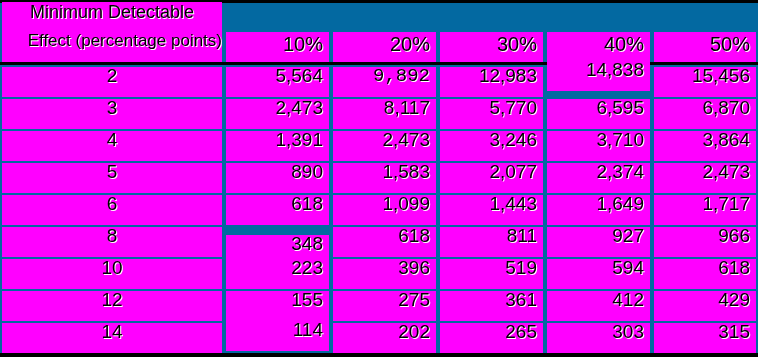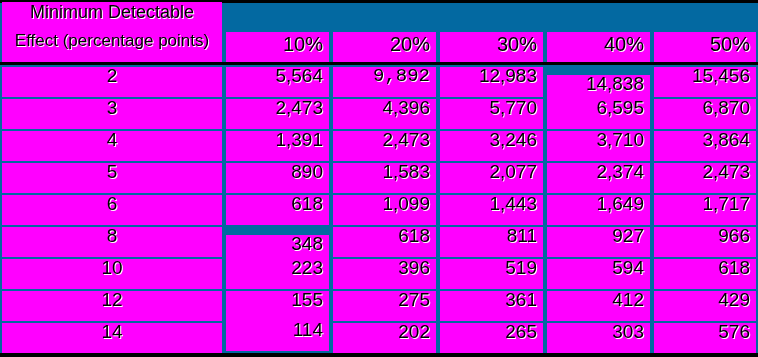--- a/index.html
+++ b/index.html
@@ -64,21 +64,21 @@
   .hdr-stub .line1,
   .hdr-stub .line2 {
     position: absolute;
     left: 0; right: 0;
     text-align: center;
     font-size: 18px;
     line-height: 26px;
     white-space: nowrap;
   }
   .hdr-stub .line1 { top: -3px; }
-  .hdr-stub .line2 { top: 26px; font-size: 17px; }
+  .hdr-stub .line2 { top: 26px; font-size: 17px; text-align: right; }
 
   .hdr-span {
     left: 226px; top: 2px; width: 530px; height: 28px;
   }
   .hdr-span .cell-inner {
     top: -4px;
     font-size: 20px;
     line-height: 30px;
     text-align: center;
   }
@@ -133,34 +133,34 @@
       </div>
       <div class="cell data-cell align-right" style="left: 226px; width: 103px; top: 67px;">
         <div class="cell-inner">5,564</div>
       </div>
       <div class="cell data-cell align-right" style="left: 333px; width: 103px; top: 67px; font-family: Liberation Mono, monospace;">
         <div class="cell-inner">9,892</div>
       </div>
       <div class="cell data-cell align-right" style="left: 440px; width: 103px; top: 67px;">
         <div class="cell-inner">12,983</div>
       </div>
-      <div class="cell data-cell align-right" style="left: 547px; width: 103px; top: 75px;">
+      <div class="cell data-cell align-right" style="left: 547px; width: 103px; top: 61px;">
         <div class="cell-inner">14,838</div>
       </div>
       <div class="cell data-cell align-right" style="left: 654px; width: 102px; top: 67px;">
         <div class="cell-inner">15,456</div>
       </div>
       <div class="cell data-cell align-center" style="left: 2px; width: 220px; top: 99px;">
         <div class="cell-inner">3</div>
       </div>
       <div class="cell data-cell align-right" style="left: 226px; width: 103px; top: 99px;">
         <div class="cell-inner">2,473</div>
       </div>
       <div class="cell data-cell align-right" style="left: 333px; width: 103px; top: 99px;">
-        <div class="cell-inner">4,396</div>
+        <div class="cell-inner">8,117</div>
       </div>
       <div class="cell data-cell align-right" style="left: 440px; width: 103px; top: 99px;">
         <div class="cell-inner">5,770</div>
       </div>
       <div class="cell data-cell align-right" style="left: 547px; width: 103px; top: 99px;">
         <div class="cell-inner">6,595</div>
       </div>
       <div class="cell data-cell align-right" style="left: 654px; width: 102px; top: 99px;">
         <div class="cell-inner">6,870</div>
       </div>
@@ -281,17 +281,17 @@
       <div class="cell data-cell align-right" style="left: 333px; width: 103px; top: 323px;">
         <div class="cell-inner">202</div>
       </div>
       <div class="cell data-cell align-right" style="left: 440px; width: 103px; top: 323px;">
         <div class="cell-inner">265</div>
       </div>
       <div class="cell data-cell align-right" style="left: 547px; width: 103px; top: 323px;">
         <div class="cell-inner">303</div>
       </div>
       <div class="cell data-cell align-right" style="left: 654px; width: 102px; top: 323px;">
-        <div class="cell-inner">576</div>
+        <div class="cell-inner">315</div>
       </div>
     </div>
 
 </div>
 
 </body></html>

